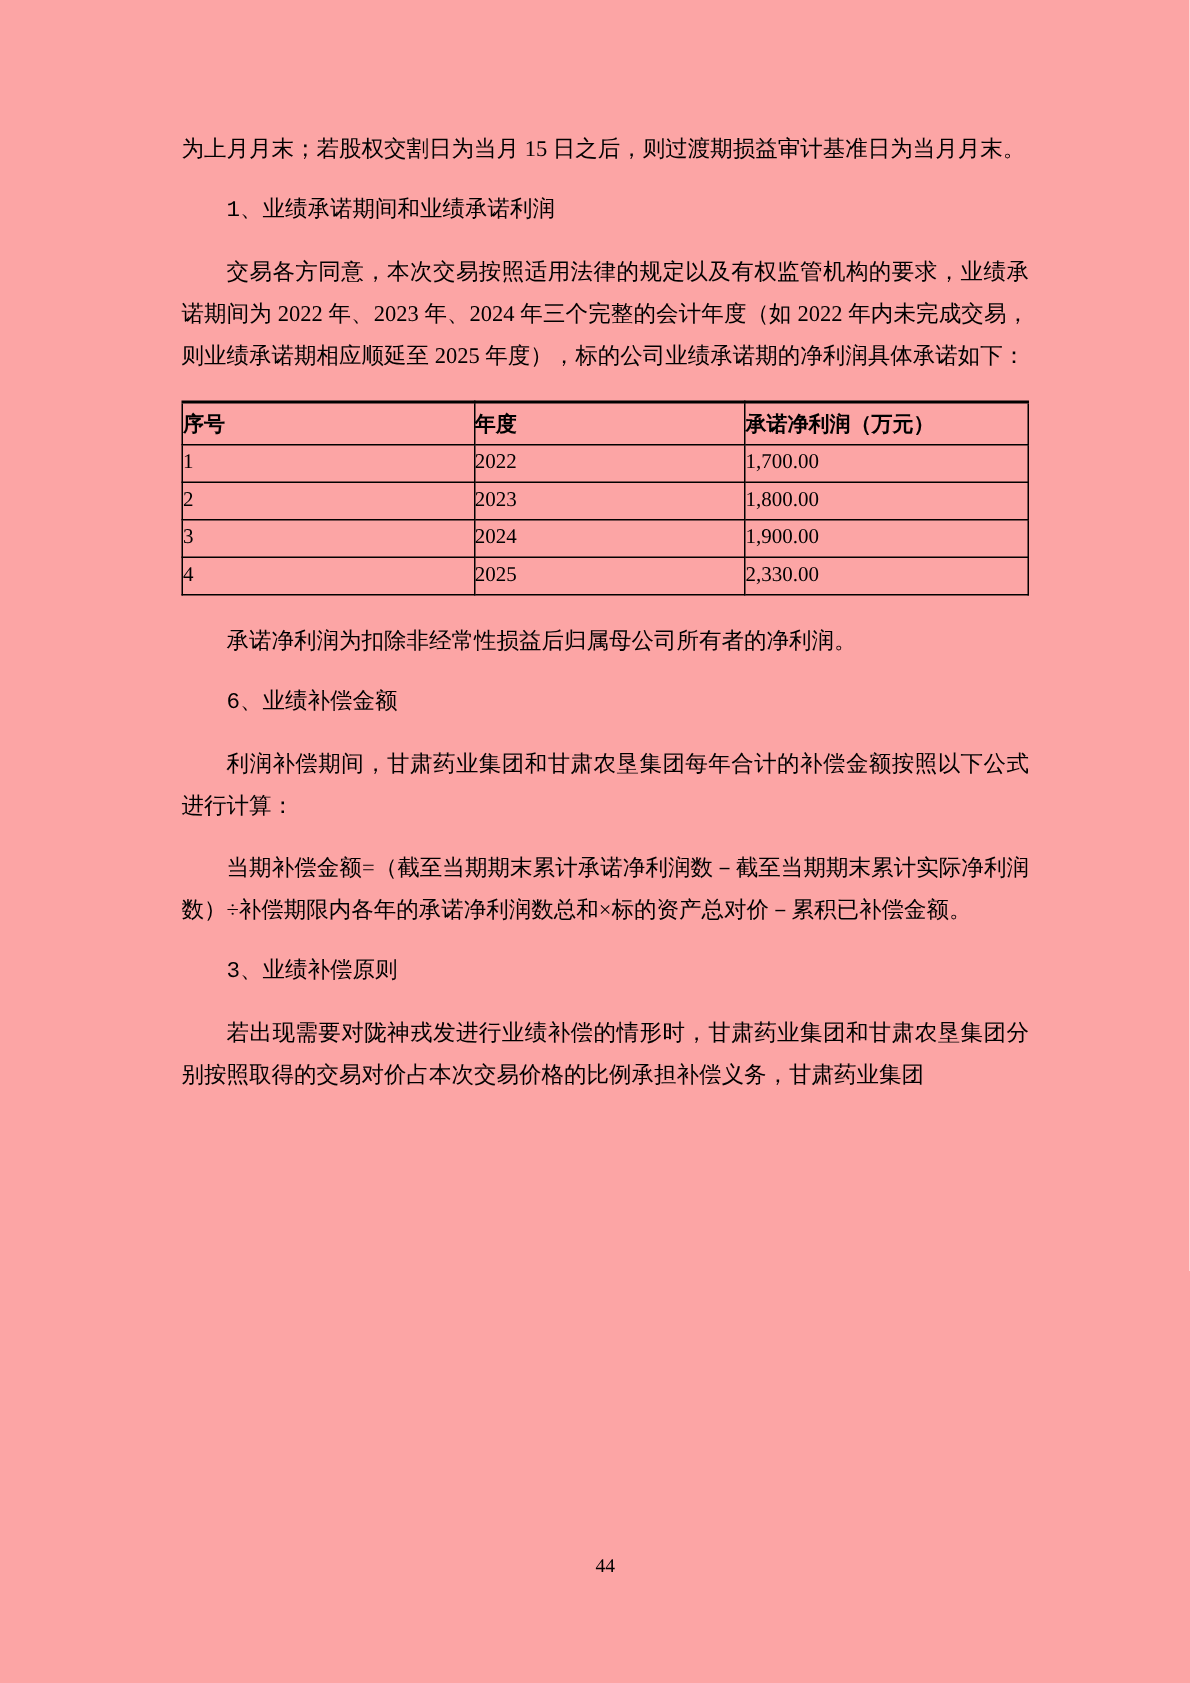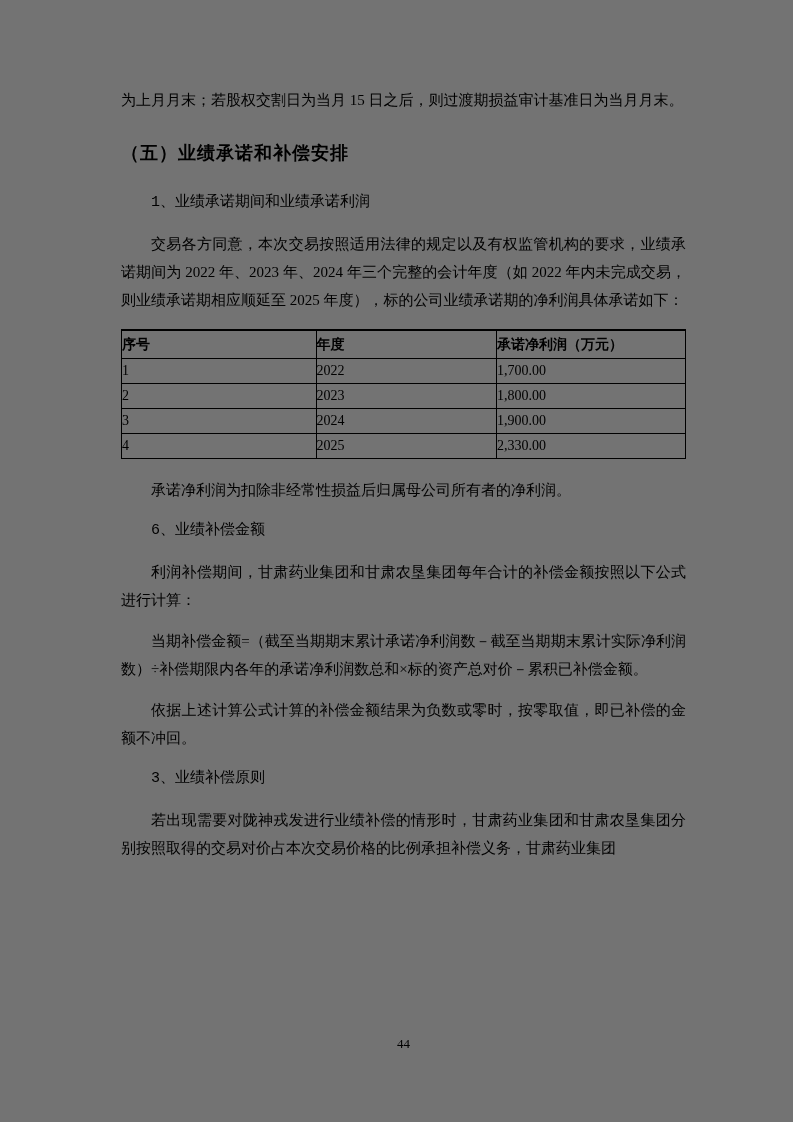--- a/index.html
+++ b/index.html
@@ -5,21 +5,21 @@
   html, body {
     margin: 0;
     padding: 0;
     background: #ffffff;
   }
   .page {
     position: relative;
     width: 793px;
     height: 1122px;
     margin: 0 auto;
-    background: #737373;
+    background: #fca5a5;
     box-sizing: border-box;
     padding: 86px 107px 0 121px;
     font-family: "Liberation Serif", "DejaVu Serif", serif;
     font-size: 15px;
     color: #000000;
     overflow: hidden;
   }
   p.body-par {
     margin: 0 0 13px 0;
     line-height: 28px;
@@ -73,21 +73,20 @@
     font-family: "Liberation Serif", "DejaVu Serif", serif;
   }
 </style>
 </head>
 <body>
 
 <div class="page">
 
   <p class="body-par">为上月月末；若股权交割日为当月 15 日之后，则过渡期损益审计基准日为当月月末。</p>
 
-  <div class="section-heading">（五）业绩承诺和补偿安排</div>
 
   <p class="body-par num-item indent">1、业绩承诺期间和业绩承诺利润</p>
 
   <p class="body-par indent">交易各方同意，本次交易按照适用法律的规定以及有权监管机构的要求，业绩承诺期间为 2022 年、2023 年、2024 年三个完整的会计年度（如 2022 年内未完成交易，则业绩承诺期相应顺延至 2025 年度），标的公司业绩承诺期的净利润具体承诺如下：</p>
 
   <table class="commit-table">
     <colgroup>
       <col style="width:34.5%">
       <col style="width:32%">
       <col style="width:33.5%">
@@ -124,21 +123,20 @@
   </table>
 
   <p class="body-par indent">承诺净利润为扣除非经常性损益后归属母公司所有者的净利润。</p>
 
   <p class="body-par num-item indent">6、业绩补偿金额</p>
 
   <p class="body-par indent">利润补偿期间，甘肃药业集团和甘肃农垦集团每年合计的补偿金额按照以下公式进行计算：</p>
 
   <p class="body-par indent">当期补偿金额=（截至当期期末累计承诺净利润数－截至当期期末累计实际净利润数）÷补偿期限内各年的承诺净利润数总和×标的资产总对价－累积已补偿金额。</p>
 
-  <p class="body-par indent">依据上述计算公式计算的补偿金额结果为负数或零时，按零取值，即已补偿的金额不冲回。</p>
 
 
   <p class="body-par num-item indent">3、业绩补偿原则</p>
 
   <p class="body-par indent">若出现需要对陇神戎发进行业绩补偿的情形时，甘肃药业集团和甘肃农垦集团分别按照取得的交易对价占本次交易价格的比例承担补偿义务，甘肃药业集团</p>
 
   <div class="page-number">44</div>
 
 </div>
 

